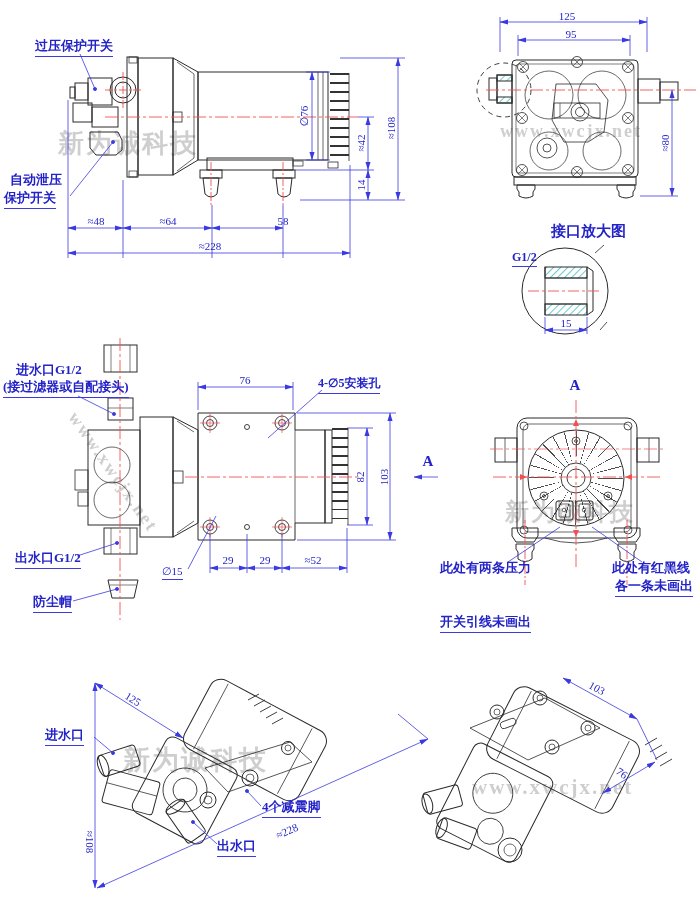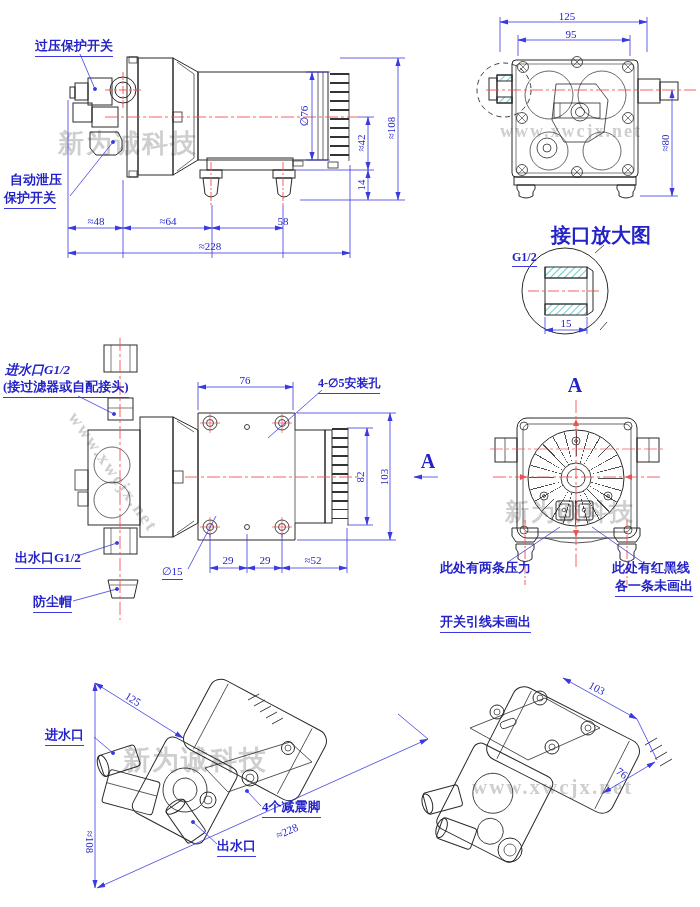--- a/index.html
+++ b/index.html
@@ -8,21 +8,21 @@
   #stage svg{position:absolute;left:0;top:0;z-index:2;}
   .wm{position:absolute;z-index:0;color:rgba(165,165,165,.55);font-weight:bold;
       white-space:nowrap;letter-spacing:2px;}
   .fins{position:absolute;z-index:1;background:repeating-linear-gradient(to bottom,#333 0 1.5px,transparent 1.5px 9px);}
   .fan{position:absolute;z-index:1;border-radius:50%;
        background:repeating-conic-gradient(rgba(45,45,45,.85) 0 1.3deg,transparent 1.3deg 15deg);}
   .fanhub{position:absolute;z-index:1;border-radius:50%;background:#fff;}
   .dim{position:absolute;z-index:3;color:#2323c8;font-size:11px;white-space:nowrap;}
   .c{transform:translate(-50%,-50%);}
   .lbl{position:absolute;z-index:3;color:#2323c8;font-size:13px;font-weight:bold;white-space:nowrap;}
-  .big{font-size:20px;}
+  .big{font-size:15px;}
   .u{border-bottom:1.2px solid #3a3ae0;padding-bottom:1px;}
 </style>
 </head>
 <body>
 
 <div id="stage">
 
   <span class="wm" style="left:58px;top:126px;font-size:26px;">新为诚科技</span>
   <span class="wm" style="left:500px;top:121px;font-size:18px;">www.xwcjx.net</span>
   <span class="wm c" style="left:113px;top:472px;font-size:18px;transform:translate(-50%,-50%) rotate(55deg);">www.xwcjx.net</span>
@@ -391,21 +391,21 @@
   <span class="dim c" style="left:391px;top:128px;transform:translate(-50%,-50%) rotate(-90deg);">≈108</span>
 
   <span class="dim c" style="left:567px;top:16px;">125</span>
   <span class="dim c" style="left:571px;top:34px;">95</span>
   <span class="dim c" style="left:665px;top:143px;transform:translate(-50%,-50%) rotate(-90deg);">≈80</span>
 
   <span class="lbl big" style="left:551px;top:222px;">接口放大图</span>
   <span class="dim u" style="left:512px;top:250px;font-weight:bold;font-size:12px;">G1/2</span>
   <span class="dim c" style="left:566px;top:323px;">15</span>
 
-  <span class="lbl" style="left:5px;top:361px;font-style:italic;">进水口G1/2</span>
+  <span class="lbl" style="left:16px;top:361px;">进水口G1/2</span>
   <span class="lbl u" style="left:3px;top:378px;">(接过滤器或自配接头)</span>
   <span class="lbl u" style="left:15px;top:549px;">出水口G1/2</span>
   <span class="lbl u" style="left:33px;top:593px;">防尘帽</span>
   <span class="lbl u" style="left:318px;top:375px;font-size:12px;">4-∅5安装孔</span>
   <span class="dim c" style="left:245px;top:380px;">76</span>
   <span class="dim c" style="left:360px;top:477px;transform:translate(-50%,-50%) rotate(-90deg);">82</span>
   <span class="dim c" style="left:384px;top:477px;transform:translate(-50%,-50%) rotate(-90deg);">103</span>
   <span class="lbl big c" style="left:428px;top:461px;">A</span>
   <span class="dim c" style="left:228px;top:560px;">29</span>
   <span class="dim c" style="left:265px;top:560px;">29</span>

